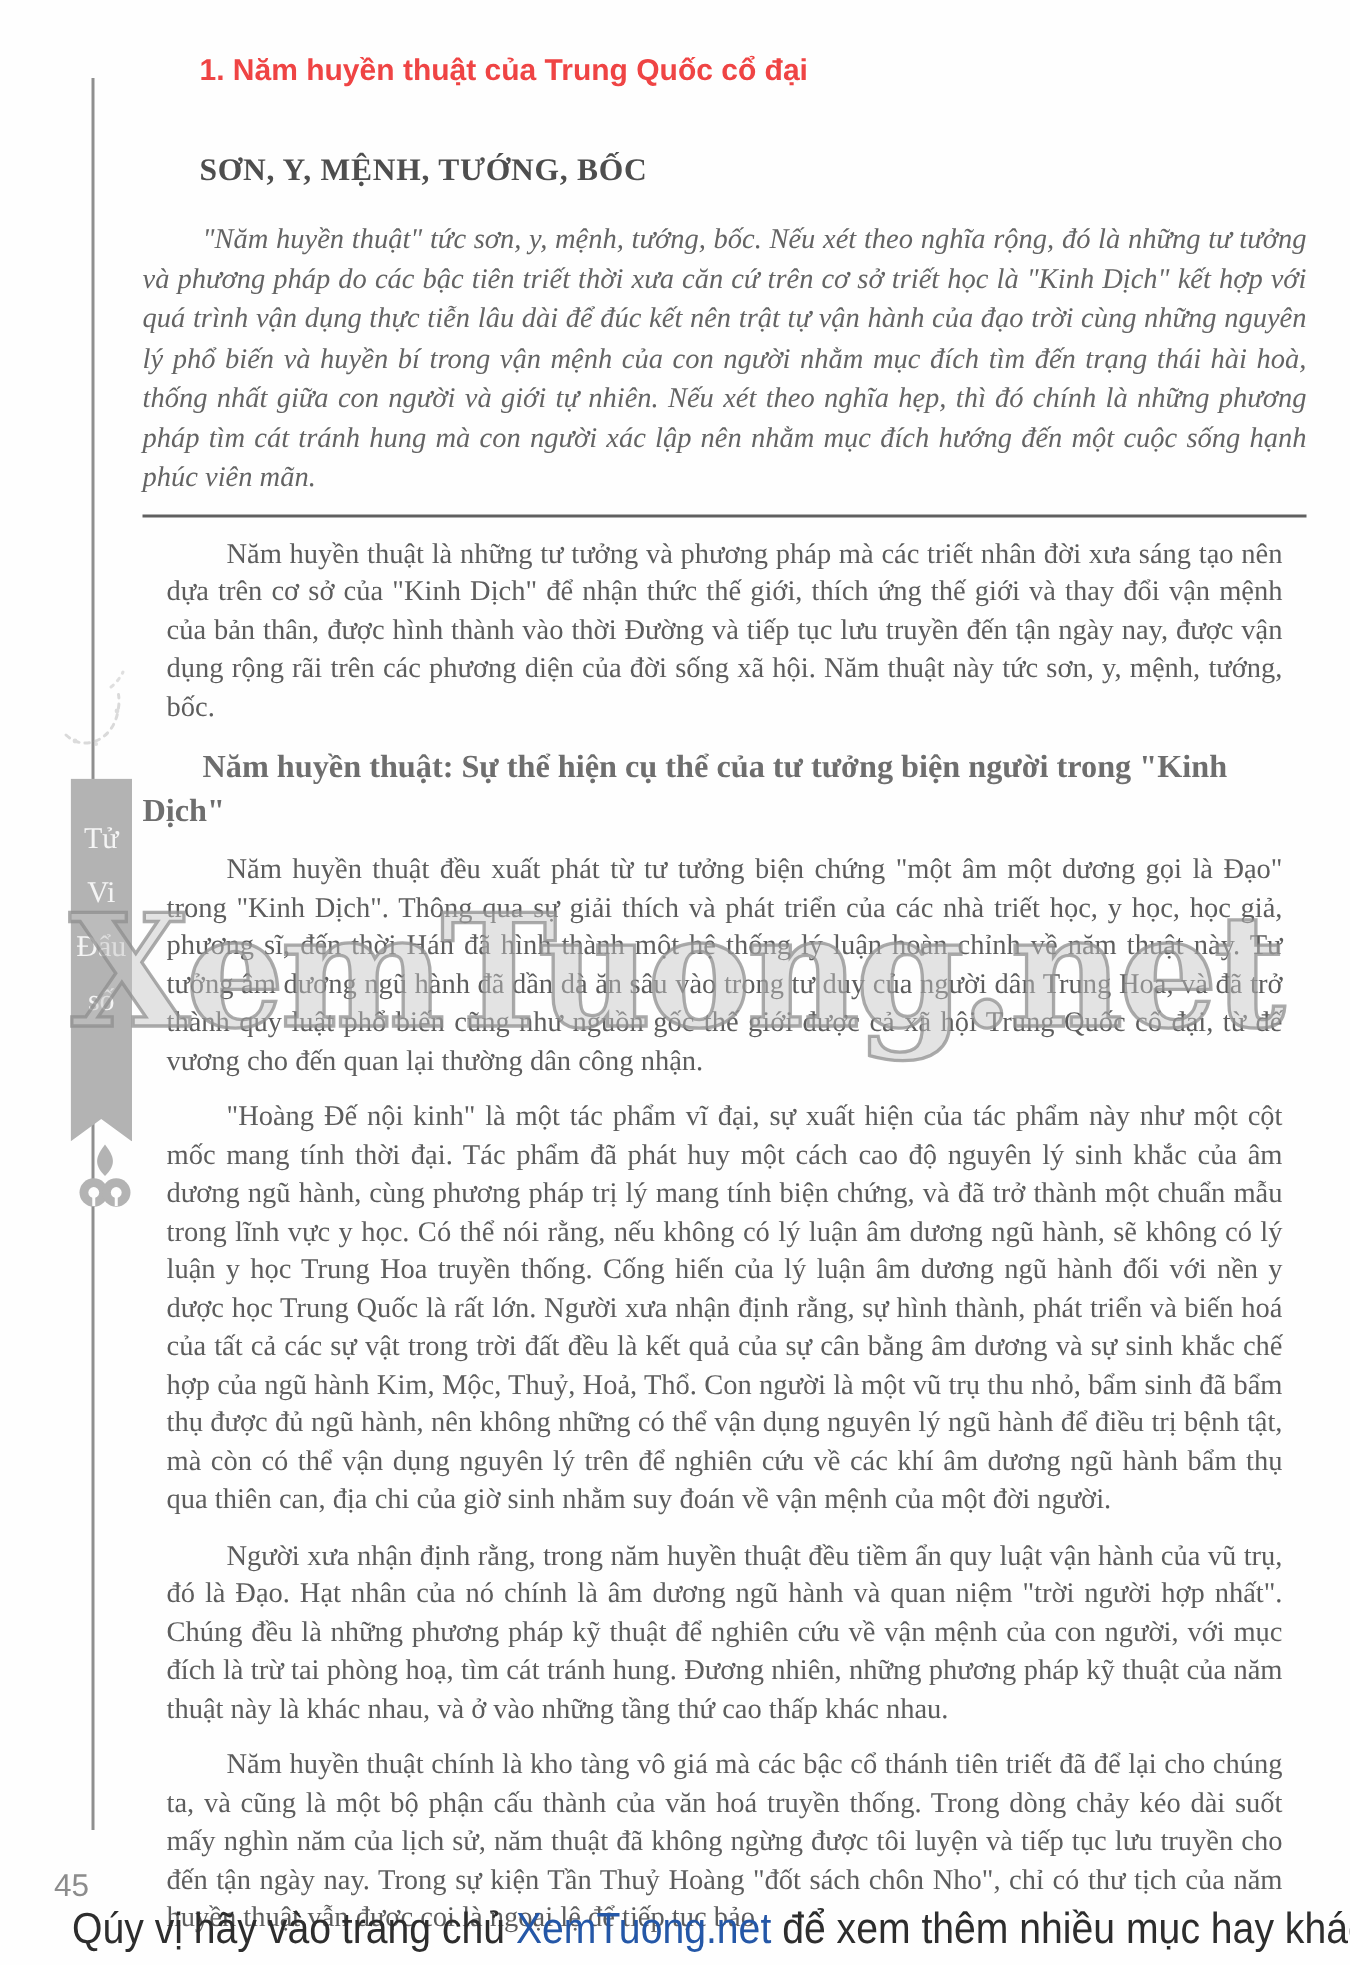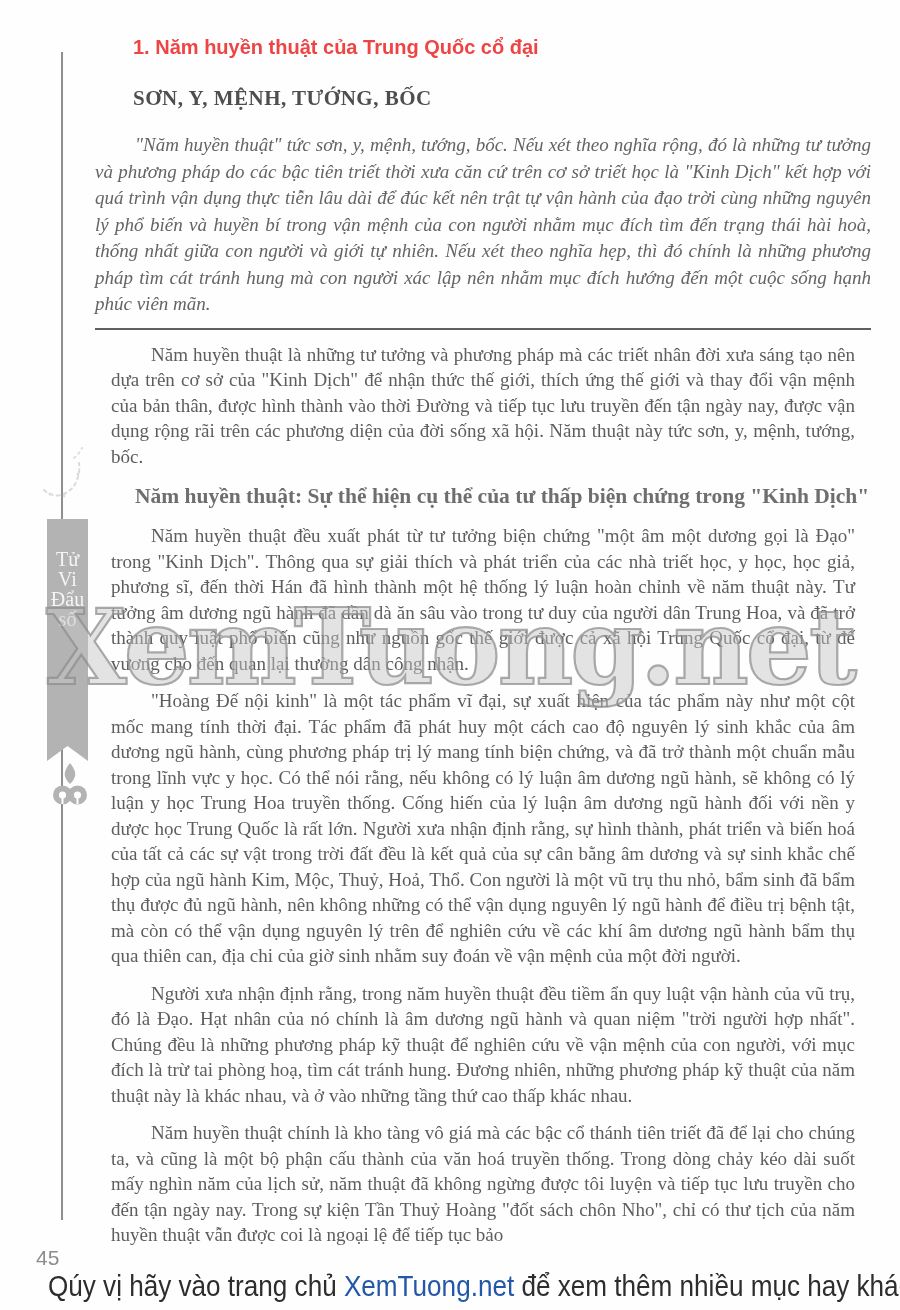--- a/index.html
+++ b/index.html
@@ -16,41 +16,41 @@
     background:#8f8f8f;
   }
 
   .squiggle { position:absolute; left:34px; top:438px; opacity:.55; }
 
   .banner {
     position:absolute; left:47px; top:519px; width:41px; height:242px;
     background:#b3b3b3;
     clip-path:polygon(0 0,100% 0,100% 100%,50% calc(100% - 15px),0 100%);
     display:flex; flex-direction:column; align-items:center;
-    padding-top:30px; box-sizing:border-box; 
+    padding-top:30px; box-sizing:border-box; gap:16px;
   }
   .banner span {
     color:#f5f5f5; font-size:20px; line-height:1;
     font-family:"Liberation Serif", serif;
   }
 
   .cloud-ornament { position:absolute; left:50px; top:762px; }
 
   .content {
     position:absolute; left:95px; top:36px; width:776px;
     color:#5d5d5d;
   }
   .chapter-heading {
     font-family:"Liberation Sans", sans-serif;
     font-size:20px; font-weight:bold; color:#ef4444;
     margin:0 0 0 38px;
   }
   .subtitle {
     font-size:21px; font-weight:bold; color:#4e4e4e;
-    letter-spacing:.5px; margin:27px 0 0 38px;
+    letter-spacing:.5px; margin:42px 0 0 38px;
     font-family:"Liberation Serif", serif;
   }
   .lead {
     font-style:italic; margin:21px 0 0;
     text-indent:40px; text-align:justify;
     font-size:19px; line-height:26.5px; color:#646464;
   }
   .divider-rule { height:2px; background:#606060; margin:10px 0 0; }
   .body-para {
     margin:12px 16px 0; text-indent:40px; text-align:justify;
@@ -116,21 +116,21 @@
     <path d="M12.5,42 L12.5,33" stroke="#fefefe" stroke-width="2"></path>
     <path d="M27.5,42 L27.5,33" stroke="#fefefe" stroke-width="2"></path>
   </svg>
 
   <div class="content">
     <h1 class="chapter-heading">1. Năm huyền thuật của Trung Quốc cổ đại</h1>
     <h2 class="subtitle">SƠN, Y, MỆNH, TƯỚNG, BỐC</h2>
     <p class="lead">"Năm huyền thuật" tức sơn, y, mệnh, tướng, bốc. Nếu xét theo nghĩa rộng, đó là những tư tưởng và phương pháp do các bậc tiên triết thời xưa căn cứ trên cơ sở triết học là "Kinh Dịch" kết hợp với quá trình vận dụng thực tiễn lâu dài để đúc kết nên trật tự vận hành của đạo trời cùng những nguyên lý phổ biến và huyền bí trong vận mệnh của con người nhằm mục đích tìm đến trạng thái hài hoà, thống nhất giữa con người và giới tự nhiên. Nếu xét theo nghĩa hẹp, thì đó chính là những phương pháp tìm cát tránh hung mà con người xác lập nên nhằm mục đích hướng đến một cuộc sống hạnh phúc viên mãn.</p>
     <div class="divider-rule"></div>
     <p class="body-para">Năm huyền thuật là những tư tưởng và phương pháp mà các triết nhân đời xưa sáng tạo nên dựa trên cơ sở của "Kinh Dịch" để nhận thức thế giới, thích ứng thế giới và thay đổi vận mệnh của bản thân, được hình thành vào thời Đường và tiếp tục lưu truyền đến tận ngày nay, được vận dụng rộng rãi trên các phương diện của đời sống xã hội. Năm thuật này tức sơn, y, mệnh, tướng, bốc.</p>
-    <h3 class="section-heading">Năm huyền thuật: Sự thể hiện cụ thể của tư thấp biện chứng trong "Kinh Dịch"</h3>
+    <h3 class="section-heading">Năm huyền thuật: Sự thể hiện cụ thể của tư tưởng biện người trong "Kinh Dịch"</h3>
     <p class="body-para">Năm huyền thuật đều xuất phát từ tư tưởng biện chứng "một âm một dương gọi là Đạo" trong "Kinh Dịch". Thông qua sự giải thích và phát triển của các nhà triết học, y học, học giả, phương sĩ, đến thời Hán đã hình thành một hệ thống lý luận hoàn chỉnh về năm thuật này. Tư tưởng âm dương ngũ hành đã dần dà ăn sâu vào trong tư duy của người dân Trung Hoa, và đã trở thành quy luật phổ biến cũng như nguồn gốc thế giới được cả xã hội Trung Quốc cổ đại, từ đế vương cho đến quan lại thường dân công nhận.</p>
     <p class="body-para">"Hoàng Đế nội kinh" là một tác phẩm vĩ đại, sự xuất hiện của tác phẩm này như một cột mốc mang tính thời đại. Tác phẩm đã phát huy một cách cao độ nguyên lý sinh khắc của âm dương ngũ hành, cùng phương pháp trị lý mang tính biện chứng, và đã trở thành một chuẩn mẫu trong lĩnh vực y học. Có thể nói rằng, nếu không có lý luận âm dương ngũ hành, sẽ không có lý luận y học Trung Hoa truyền thống. Cống hiến của lý luận âm dương ngũ hành đối với nền y dược học Trung Quốc là rất lớn. Người xưa nhận định rằng, sự hình thành, phát triển và biến hoá của tất cả các sự vật trong trời đất đều là kết quả của sự cân bằng âm dương và sự sinh khắc chế hợp của ngũ hành Kim, Mộc, Thuỷ, Hoả, Thổ. Con người là một vũ trụ thu nhỏ, bẩm sinh đã bẩm thụ được đủ ngũ hành, nên không những có thể vận dụng nguyên lý ngũ hành để điều trị bệnh tật, mà còn có thể vận dụng nguyên lý trên để nghiên cứu về các khí âm dương ngũ hành bẩm thụ qua thiên can, địa chi của giờ sinh nhằm suy đoán về vận mệnh của một đời người.</p>
     <p class="body-para">Người xưa nhận định rằng, trong năm huyền thuật đều tiềm ẩn quy luật vận hành của vũ trụ, đó là Đạo. Hạt nhân của nó chính là âm dương ngũ hành và quan niệm "trời người hợp nhất". Chúng đều là những phương pháp kỹ thuật để nghiên cứu về vận mệnh của con người, với mục đích là trừ tai phòng hoạ, tìm cát tránh hung. Đương nhiên, những phương pháp kỹ thuật của năm thuật này là khác nhau, và ở vào những tầng thứ cao thấp khác nhau.</p>
     <p class="body-para">Năm huyền thuật chính là kho tàng vô giá mà các bậc cổ thánh tiên triết đã để lại cho chúng ta, và cũng là một bộ phận cấu thành của văn hoá truyền thống. Trong dòng chảy kéo dài suốt mấy nghìn năm của lịch sử, năm thuật đã không ngừng được tôi luyện và tiếp tục lưu truyền cho đến tận ngày nay. Trong sự kiện Tần Thuỷ Hoàng "đốt sách chôn Nho", chỉ có thư tịch của năm huyền thuật vẫn được coi là ngoại lệ để tiếp tục bảo</p>
   </div>
 
   <div class="watermark">XemTuong.net</div>
 
   <div class="page-number">45</div>
 

